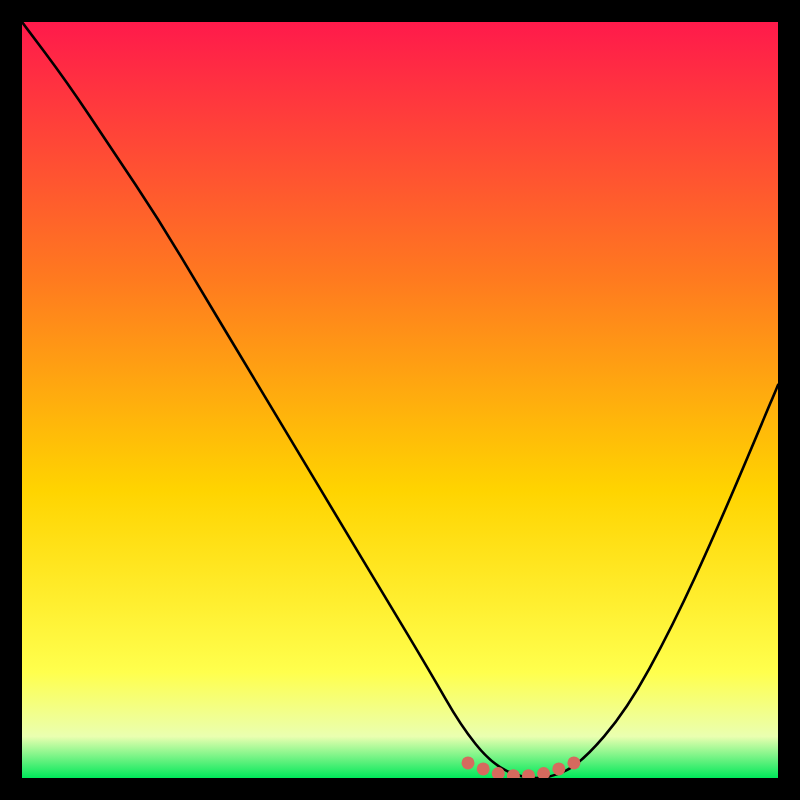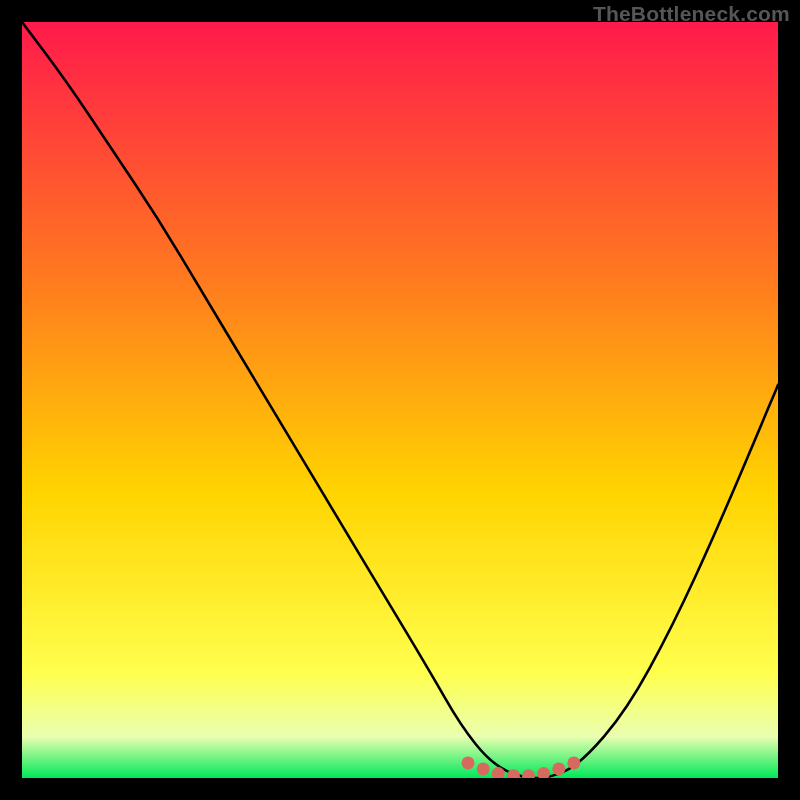--- a/index.html
+++ b/index.html
@@ -78,14 +78,13 @@
           <circle cx="476.3" cy="751.5" r="6.5" fill="#d66a5e"></circle>
           <circle cx="491.4" cy="753.7" r="6.5" fill="#d66a5e"></circle>
           <circle cx="506.5" cy="753.7" r="6.5" fill="#d66a5e"></circle>
           <circle cx="521.6" cy="751.5" r="6.5" fill="#d66a5e"></circle>
           <circle cx="536.8" cy="746.9" r="6.5" fill="#d66a5e"></circle>
           <circle cx="551.9" cy="740.9" r="6.5" fill="#d66a5e"></circle>
         </g>
     </svg>
   </div>
 
-  <div class="attribution">TheBottleneck.com</div>
 </div>
 
 </body></html>

